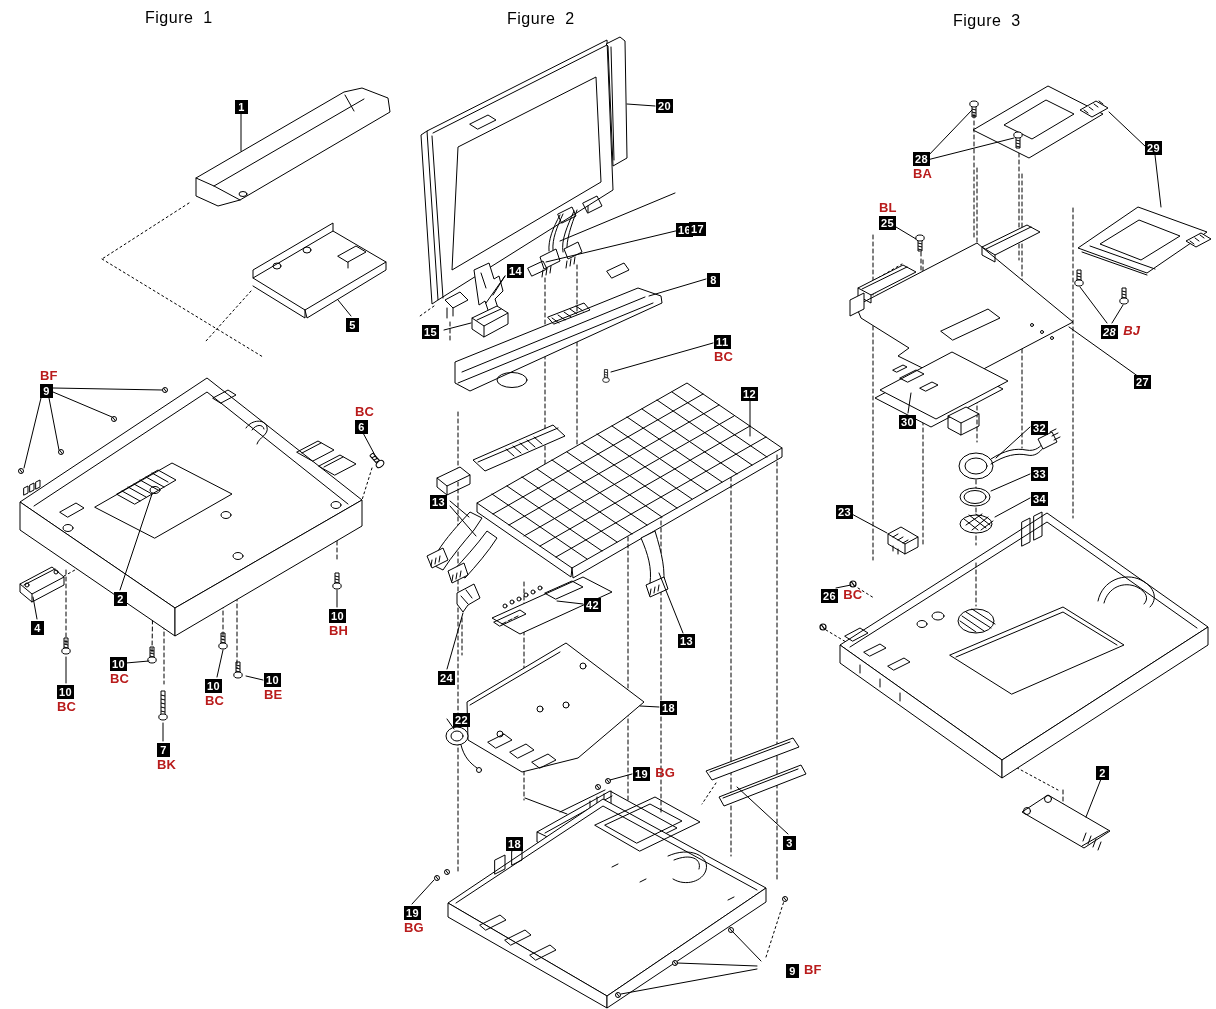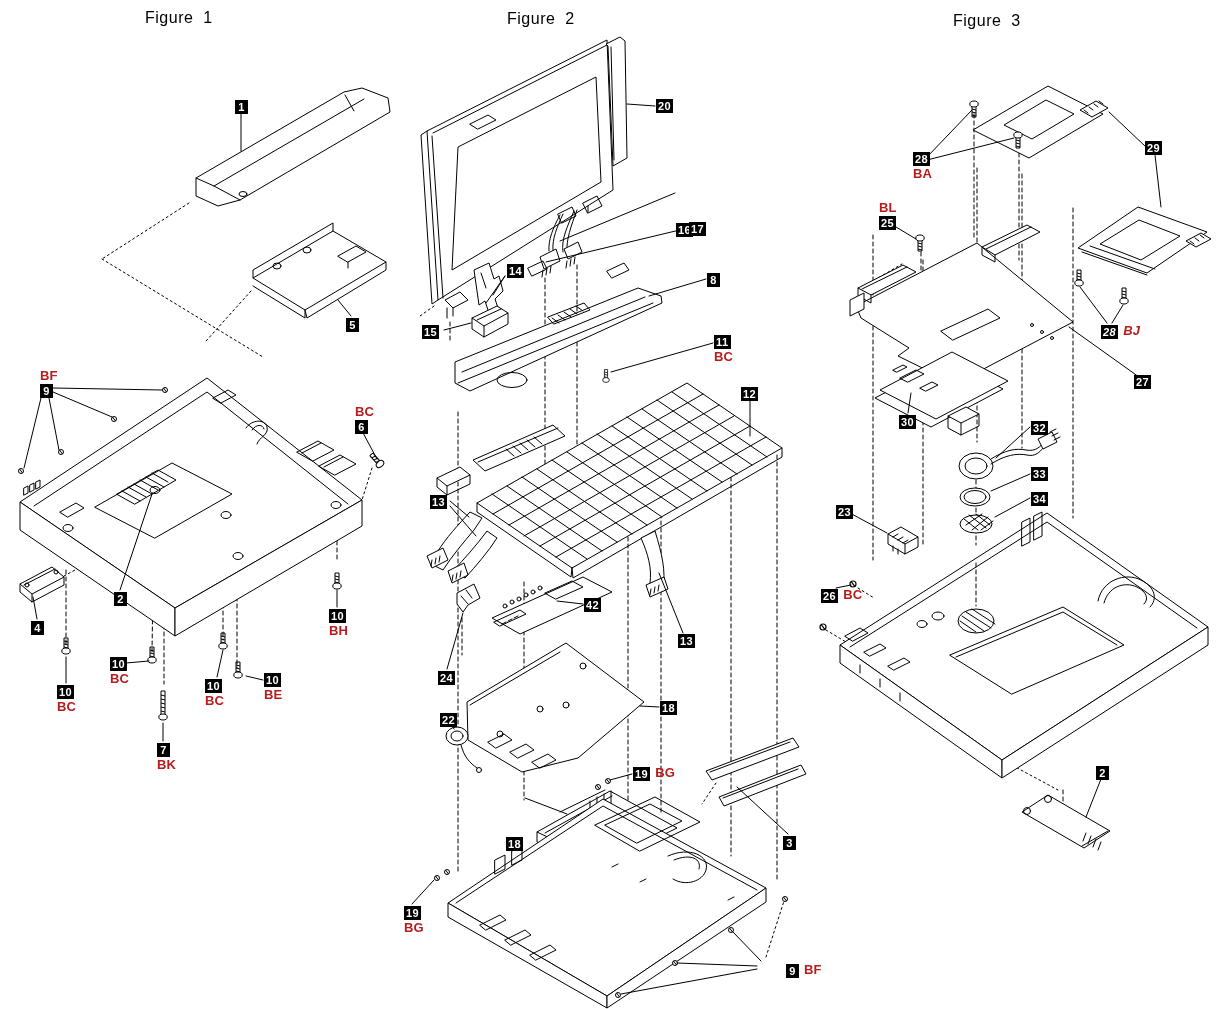--- a/index.html
+++ b/index.html
@@ -334,21 +334,21 @@
       <div class="callout" style="left: 689px; top: 221px;"><span class="cbox">17</span></div>
       <div class="callout" style="left: 499px; top: 263px; padding-left: 8px;"><span class="cbox">14</span></div>
       <div class="callout" style="left: 707px; top: 272px;"><span class="cbox">8</span></div>
       <div class="callout" style="left: 422px; top: 324px;"><span class="cbox">15</span></div>
       <div class="callout" style="left: 714px; top: 334px;"><span class="cbox">11</span><div class="ccode c-below">BC</div></div>
       <div class="callout" style="left: 741px; top: 386px;"><span class="cbox">12</span></div>
       <div class="callout" style="left: 430px; top: 494px;"><span class="cbox">13</span></div>
       <div class="callout" style="left: 584px; top: 597px;"><span class="cbox">42</span></div>
       <div class="callout" style="left: 678px; top: 633px;"><span class="cbox">13</span></div>
       <div class="callout" style="left: 438px; top: 670px;"><span class="cbox">24</span></div>
-      <div class="callout" style="left: 440px; top: 712px;"><span class="cbox">22</span></div>
+      <div class="callout" style="left: 453px; top: 712px;"><span class="cbox">22</span></div>
       <div class="callout" style="left: 660px; top: 700px;"><span class="cbox">18</span></div>
       <div class="callout" style="left: 633px; top: 766px;"><span class="cbox">19</span><span class="ccode c-right">BG</span></div>
       <div class="callout" style="left: 506px; top: 791px; margin-top: 45px;"><span class="cbox">18</span></div>
       <div class="callout" style="left: 783px; top: 835px;"><span class="cbox">3</span></div>
       <div class="callout" style="left: 404px; top: 905px;"><span class="cbox">19</span><div class="ccode c-below">BG</div></div>
       <div class="callout" style="left: 758px; top: 963px; margin-left: 28px;"><span class="cbox">9</span><span class="ccode c-right">BF</span></div>
       <div class="callout" style="left: 913px; top: 151px;"><span class="cbox">28</span><div class="ccode c-below">BA</div></div>
       <div class="callout" style="left: 1145px; top: 140px;"><span class="cbox">29</span></div>
       <div class="callout" style="left: 879px; top: 215px;"><div class="ccode c-above">BL</div><span class="cbox">25</span></div>
       <div class="callout" style="left: 1101px; top: 324px; font-style: italic;"><span class="cbox">28</span><span class="ccode c-right">BJ</span></div>

